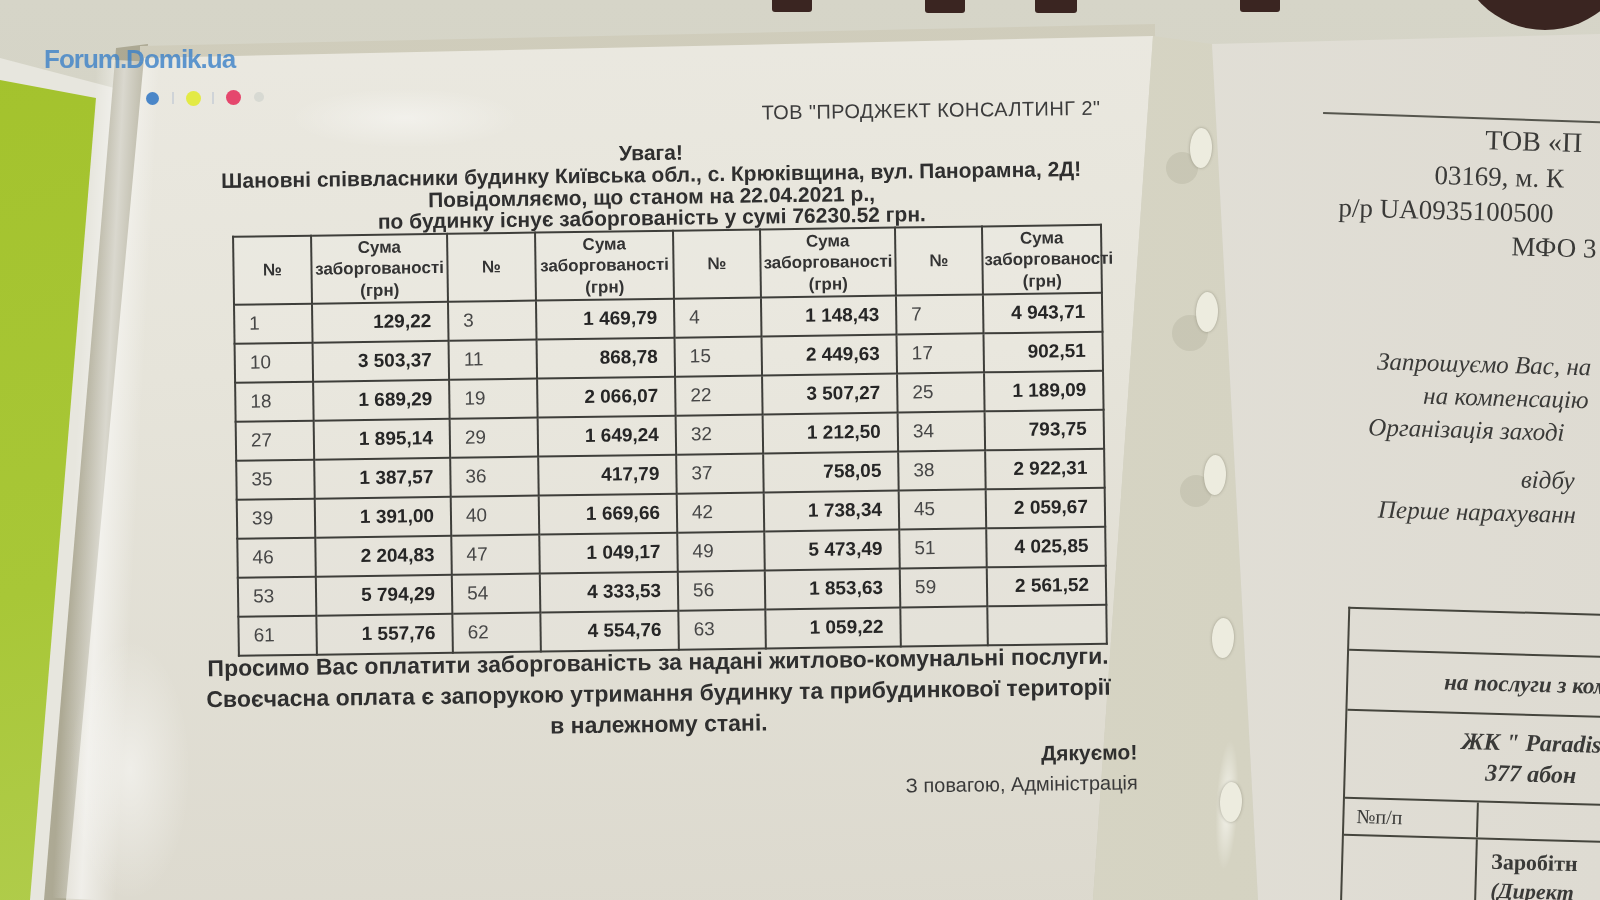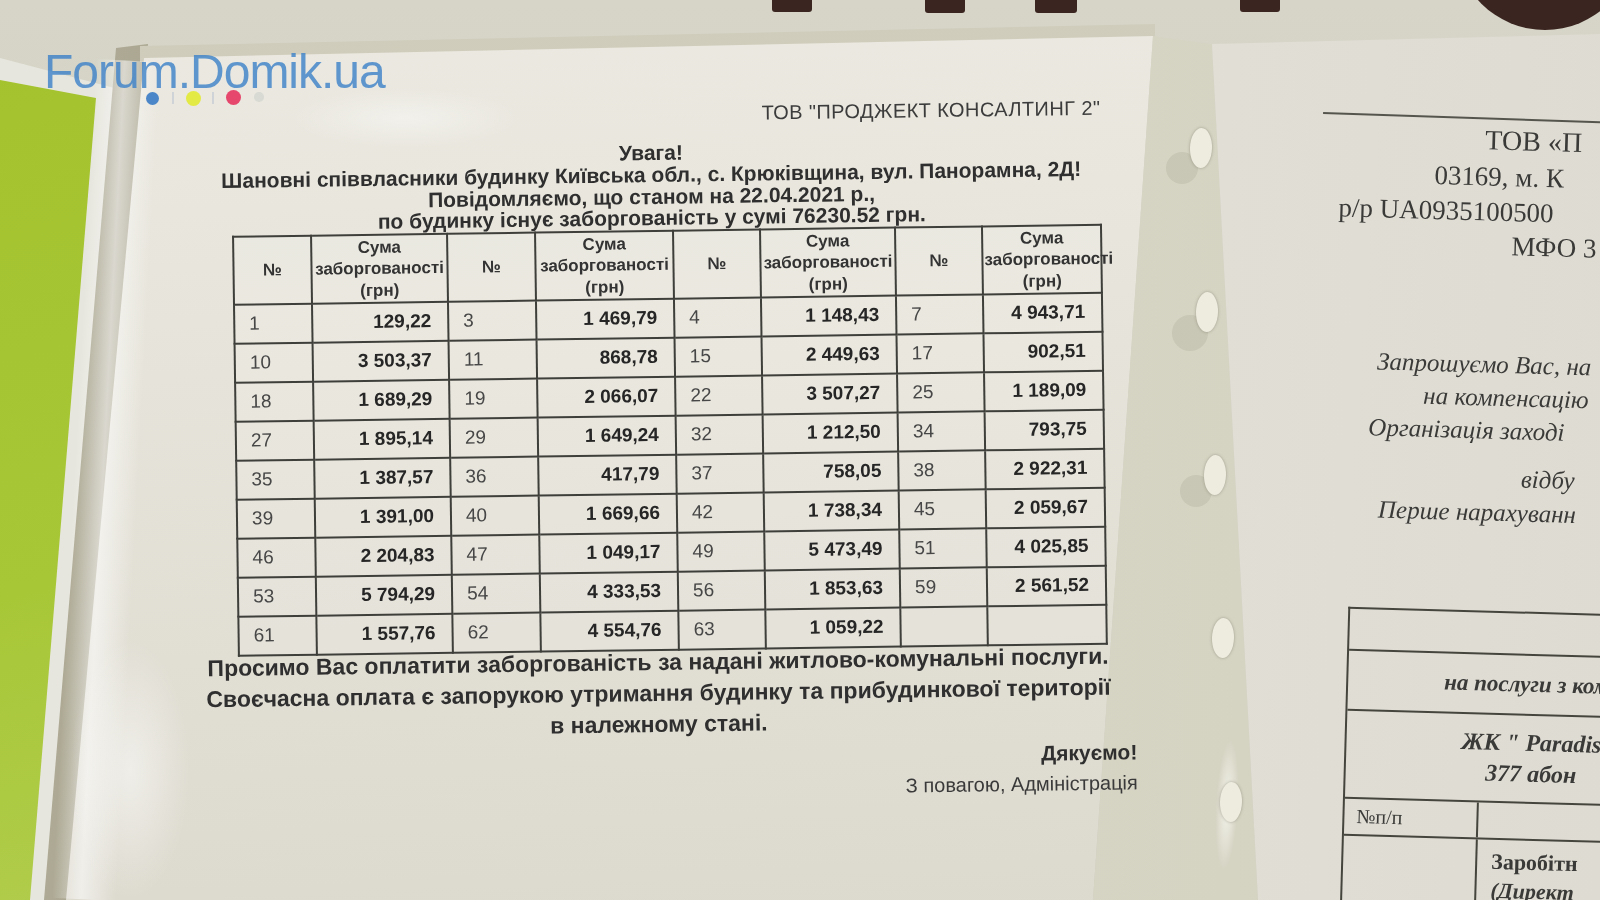--- a/index.html
+++ b/index.html
@@ -34,21 +34,21 @@
      background:radial-gradient(closest-side,rgba(255,255,255,.4),rgba(255,255,255,0));}
   .glare.blob2{left:70px;top:640px;width:120px;height:260px;border-radius:50%;
      background:radial-gradient(closest-side,rgba(255,255,255,.5),rgba(255,255,255,0));}
   .gap-spot{background:#6b6a54;border-radius:50%;opacity:.12;}
   .gap-glare{left:1216px;top:740px;width:22px;height:130px;border-radius:50%;
      background:radial-gradient(closest-side,rgba(255,255,250,.75),rgba(255,255,255,0));transform:rotate(3deg);}
   .perf-bump{width:22px;height:40px;background:#edecdf;border-radius:50%;
      box-shadow:0 0 3px rgba(90,88,70,.45);transform:rotate(2deg);}
 
   
-  .watermark-text{left:44px;top:44px;font-size:48px;font-weight:normal;letter-spacing:-1px;
+  .watermark-text{left:44px;top:44px;font-size:26px;font-weight:bold;letter-spacing:-1px;
      color:rgba(62,131,200,.82);}
   .wm-dot{border-radius:50%;}
   .wm-sep{width:2px;height:12px;background:rgba(200,206,214,.8);}
 
   
   .main-doc{left:150px;top:90px;width:1000px;height:810px;
      transform:rotate(-0.8deg);transform-origin:0 0;color:#2f2f2f;}
   .company-line{top:20px;right:50px;font-size:20px;color:#3c3c3c;letter-spacing:.4px;}
   .head-center{left:0;width:1000px;text-align:center;font-weight:bold;font-size:21px;}
   .h-uvaga{top:58px;}

